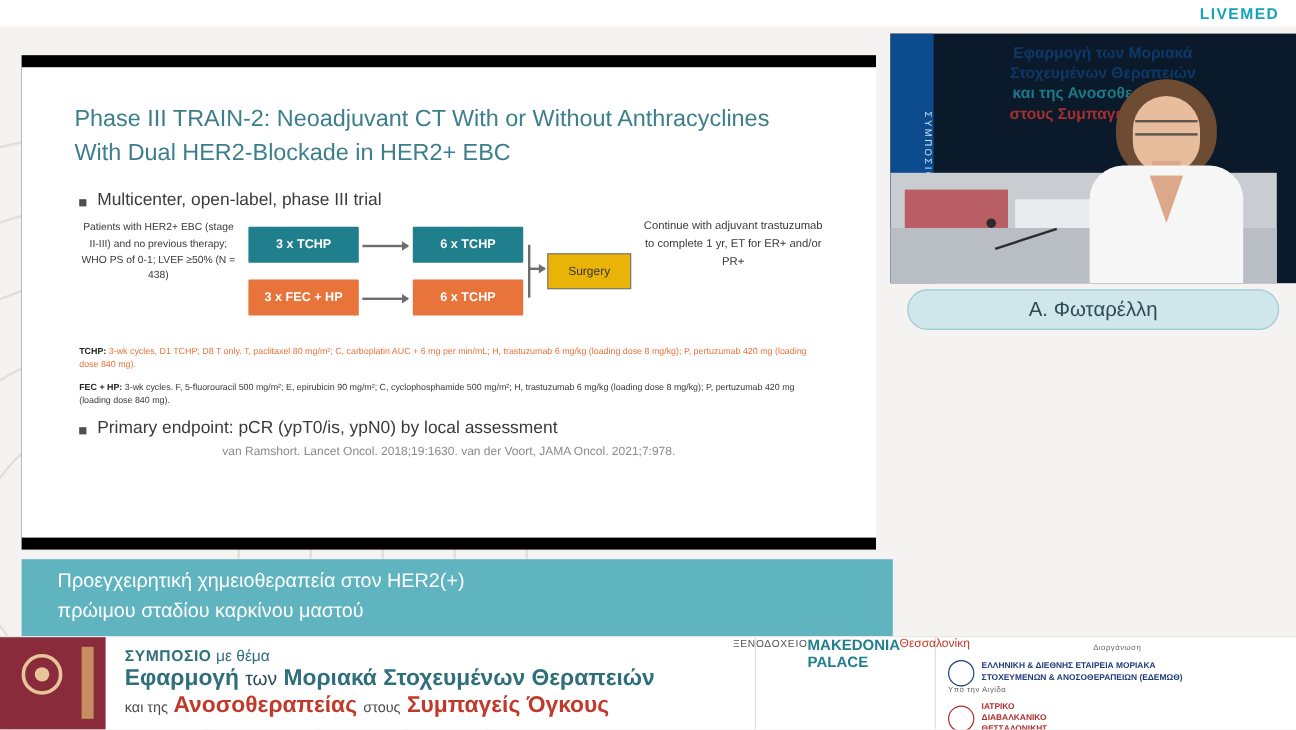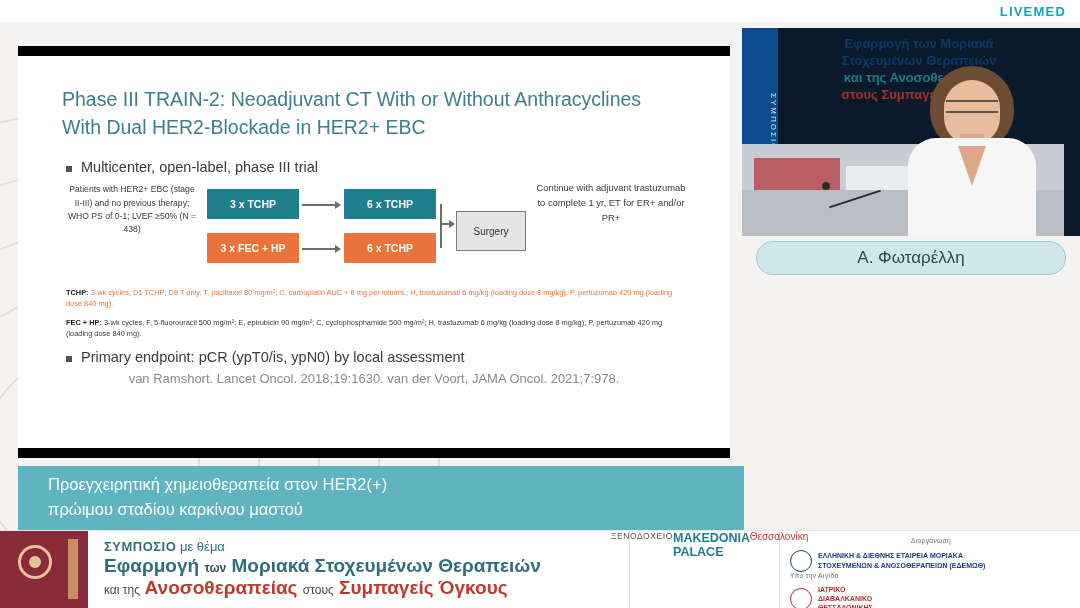--- a/index.html
+++ b/index.html
@@ -75,22 +75,22 @@
   .flowbox {
     position: absolute; color: #fff; font-weight: bold;
     font-size: 10.5px; display: flex; align-items: center; justify-content: center;
     border-radius: 1px;
   }
   #box-tchp1 { left: 163px; top: 10px; width: 92px; height: 30px; background: #1f7f8c; }
   #box-tchp2 { left: 300px; top: 10px; width: 92px; height: 30px; background: #1f7f8c; }
   #box-fec   { left: 163px; top: 54px; width: 92px; height: 30px; background: #e8743b; }
   #box-tchp3 { left: 300px; top: 54px; width: 92px; height: 30px; background: #e8743b; }
   #box-surgery {
-    position: absolute; left: 412px; top: 32px; width: 70px; height: 40px;
-    border: 1px solid #7b7b7b; background: #e5e5e5; color: #333;
+    position: absolute; left: 412px; top: 32px; width: 70px; height: 30px;
+    border: 1px solid #7b7b7b; background: #eab308; color: #333;
     font-size: 10px; display: flex; align-items: center; justify-content: center;
   }
   .arrow {
     position: absolute; height: 1.5px; background: #6d6d6d;
   }
   .arrow::after {
     content: ""; position: absolute; right: -1px; top: -3px;
     border-left: 6px solid #6d6d6d;
     border-top: 4px solid transparent;
     border-bottom: 4px solid transparent;
@@ -112,21 +112,21 @@
     font-size: 9.4px; color: #3a3a3a; line-height: 1.55; text-align: center;
   }
   
   .footnote {
     font-size: 7.4px; color: #3a3a3a; line-height: 1.5;
     margin: 0 0 7px 22px; max-width: 620px;
   }
   .footnote b { color: #1f1f1f; }
   .footnote .orange { color: #e8743b; }
   #slide-ref {
-    font-size: 13px; color: #8a8a8a; text-align: center; margin-top: 6px;
+    font-size: 10px; color: #8a8a8a; text-align: center; margin-top: 6px;
   }
 
   
   #video {
     position: absolute; left: 742px; top: 28px; width: 346px; height: 208px;
     background: #0b1a2a; overflow: hidden;
   }
   #video-bgtitle {
     position: absolute; left: 36px; top: 8px; width: 282px;
     text-align: center; color: #0e3a6b; font-size: 13px; line-height: 1.3;
@@ -371,21 +371,21 @@
     <div class="col"></div>
   </div>
 
   <div id="banner-title">
     <div class="bt-line1">
       <span class="bold">ΣΥΜΠΟΣΙΟ</span>
       <span>με θέμα</span>
     </div>
     <div class="bt-line2">
       <span>Εφαρμογή</span>
-      <span class="dark" style="font-size:12px;font-weight:bold;">των</span>
+      <span class="dark" style="font-size:16px;font-weight:normal;">των</span>
       <span>Μοριακά</span>
       <span>Στοχευμένων Θεραπειών</span>
     </div>
     <div class="bt-line3">
       <span class="small">και της</span>
       <span class="red">Ανοσοθεραπείας</span>
       <span class="small">στους</span>
       <span class="red">Συμπαγείς Όγκους</span>
     </div>
   </div>

